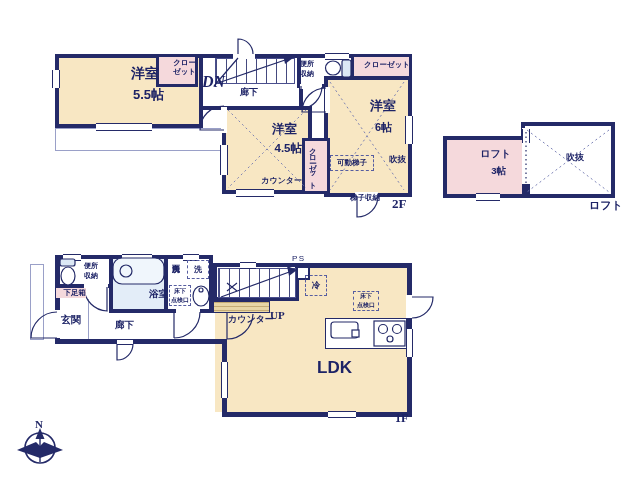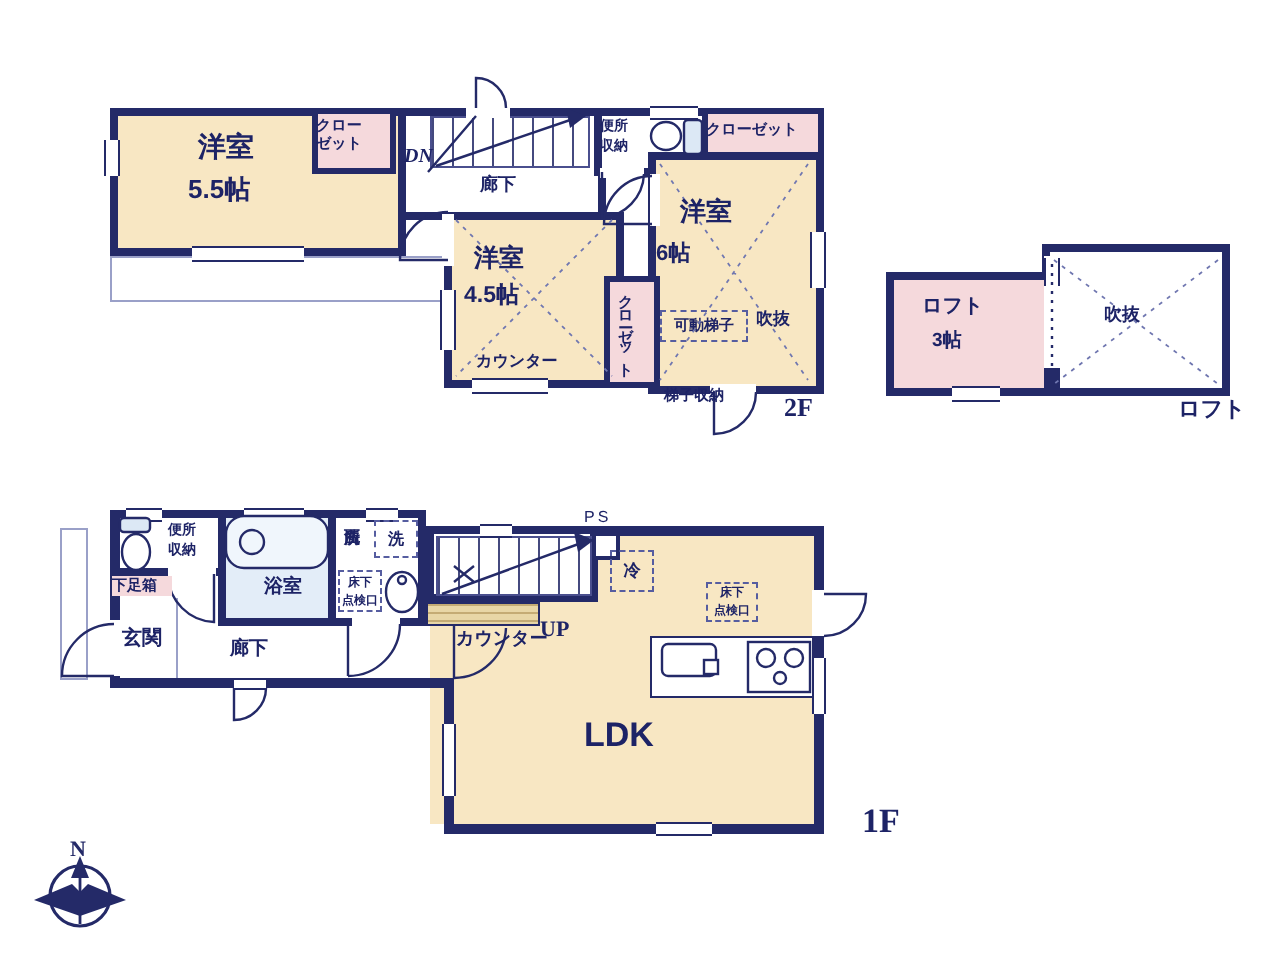--- a/index.html
+++ b/index.html
@@ -10,21 +10,21 @@
   #plan{position:relative;width:640px;height:480px;background:#fff;overflow:hidden;
         font-family:"Liberation Sans","DejaVu Sans",sans-serif;color:var(--ink);}
   .box{position:absolute;box-sizing:border-box;border:4px solid var(--wall);background:#fff;}
   .wall{position:absolute;background:var(--wall);}
   .fill{position:absolute;}
   .winH{position:absolute;background:#fff;border-top:1.5px solid var(--wall);border-bottom:1.5px solid var(--wall);box-sizing:border-box;}
   .winV{position:absolute;background:#fff;border-left:1.5px solid var(--wall);border-right:1.5px solid var(--wall);box-sizing:border-box;}
   .gap{position:absolute;background:#fff;}
   .dash{position:absolute;box-sizing:border-box;border:1px dashed #565da0;display:flex;flex-direction:column;align-items:center;justify-content:center;font-weight:bold;color:var(--ink);}
   .lbl{position:absolute;color:var(--ink);font-weight:bold;white-space:nowrap;line-height:1.12;}
-  .ctr{text-align:left;}
+  .ctr{text-align:right;}
   .serif{font-family:"Liberation Serif","DejaVu Serif",serif;}
   .vert{writing-mode:vertical-rl;}
   .stairs{position:absolute;box-sizing:border-box;border:1px solid #4a4f8e;background-image:repeating-linear-gradient(to right,rgba(36,42,104,.85) 0 1px,transparent 1px 10px);background-color:#fff;}
   .counter{position:absolute;box-sizing:border-box;border:1px solid var(--wall);background-color:var(--tan);background-image:repeating-linear-gradient(to bottom,#c4ab74 0 1px,transparent 1px 4px);}
   .outline{position:absolute;box-sizing:border-box;border:1px solid var(--hair);}
   svg{position:absolute;left:0;top:0;pointer-events:none;}
 </style>
 </head>
 <body>
 
@@ -166,27 +166,27 @@
       <polygon points="17,450 36,442 40,446 44,442 63,450 40,458" fill="#242a68"></polygon>
       <text x="35" y="428" font-size="11" font-weight="bold" fill="#242a68" font-family="Liberation Serif, DejaVu Serif, serif">N</text>
     </g>
   </svg>
 
 
   <div class="lbl ctr" style="left:99px;top:66px;width:60px;font-size:14px;">洋室</div>
   <div class="lbl ctr" style="left:94px;top:88px;width:70px;font-size:13px;">5.5帖</div>
   <div class="lbl ctr" style="left:158px;top:59px;width:38px;font-size:7.5px;">クロー</div>
   <div class="lbl ctr" style="left:158px;top:68px;width:38px;font-size:7.5px;">ゼット</div>
-  <div class="lbl serif" style="left:202px;top:73px;font-size:10px;font-style:italic;text-align:right;">DN</div>
+  <div class="lbl serif" style="left:202px;top:73px;font-size:16px;font-style:italic;text-align:right;">DN</div>
   <div class="lbl" style="left:240px;top:87px;font-size:9px;">廊下</div>
   <div class="lbl" style="left:300px;top:60px;font-size:7px;">便所</div>
   <div class="lbl" style="left:300px;top:70px;font-size:7px;">収納</div>
   <div class="lbl ctr" style="left:353px;top:61px;width:57px;font-size:7.5px;">クローゼット</div>
   <div class="lbl ctr" style="left:340px;top:99px;width:56px;font-size:13px;">洋室</div>
-  <div class="lbl ctr" style="left:328px;top:121px;width:48px;font-size:11px;">6帖</div>
+  <div class="lbl ctr" style="left:344px;top:121px;width:48px;font-size:11px;">6帖</div>
   <div class="lbl ctr" style="left:378px;top:155px;width:28px;font-size:8.5px;">吹抜</div>
   <div class="lbl ctr" style="left:332px;top:194px;width:48px;font-size:7.5px;">梯子収納</div>
   <div class="lbl ctr" style="left:237px;top:122px;width:60px;font-size:12.5px;">洋室</div>
   <div class="lbl ctr" style="left:232px;top:142px;width:70px;font-size:11.5px;">4.5帖</div>
   <div class="lbl ctr" style="left:238px;top:177px;width:64px;font-size:8px;">カウンター</div>
   <div class="lbl vert" style="left:308px;top:142px;font-size:7.5px;">クローゼット</div>
   <div class="lbl serif" style="left:392px;top:197px;font-size:13px;">2F</div>
 
   <div class="lbl ctr" style="left:461px;top:148px;width:50px;font-size:10px;">ロフト</div>
   <div class="lbl ctr" style="left:466px;top:166px;width:40px;font-size:9.5px;">3帖</div>
@@ -197,15 +197,15 @@
   <div class="lbl" style="left:84px;top:272px;font-size:7px;">収納</div>
   <div class="lbl ctr" style="left:56px;top:288px;width:30px;font-size:7.5px;background:var(--pink);padding:1px 0;">下足箱</div>
   <div class="lbl" style="left:61px;top:314px;font-size:10px;">玄関</div>
   <div class="lbl" style="left:115px;top:320px;font-size:9.5px;">廊下</div>
   <div class="lbl ctr" style="left:132px;top:289px;width:36px;font-size:9.5px;">浴室</div>
   <div class="lbl vert" style="left:170px;top:258px;font-size:8px;">洗面所</div>
   <div class="lbl" style="left:228px;top:314px;font-size:9px;">カウンター</div>
   <div class="lbl serif" style="left:270px;top:309px;font-size:11px;">UP</div>
   <div class="lbl" style="left:292px;top:255px;font-size:8px;letter-spacing:1.5px;font-weight:normal;">PS</div>
   <div class="lbl ctr" style="left:292px;top:358px;width:60px;font-size:17px;">LDK</div>
-  <div class="lbl serif" style="left:395px;top:401px;font-size:17px;margin-left:36px;">1F</div>
+  <div class="lbl serif" style="left:395px;top:412px;font-size:12px;">1F</div>
 
 </div>
 
 </body></html>

